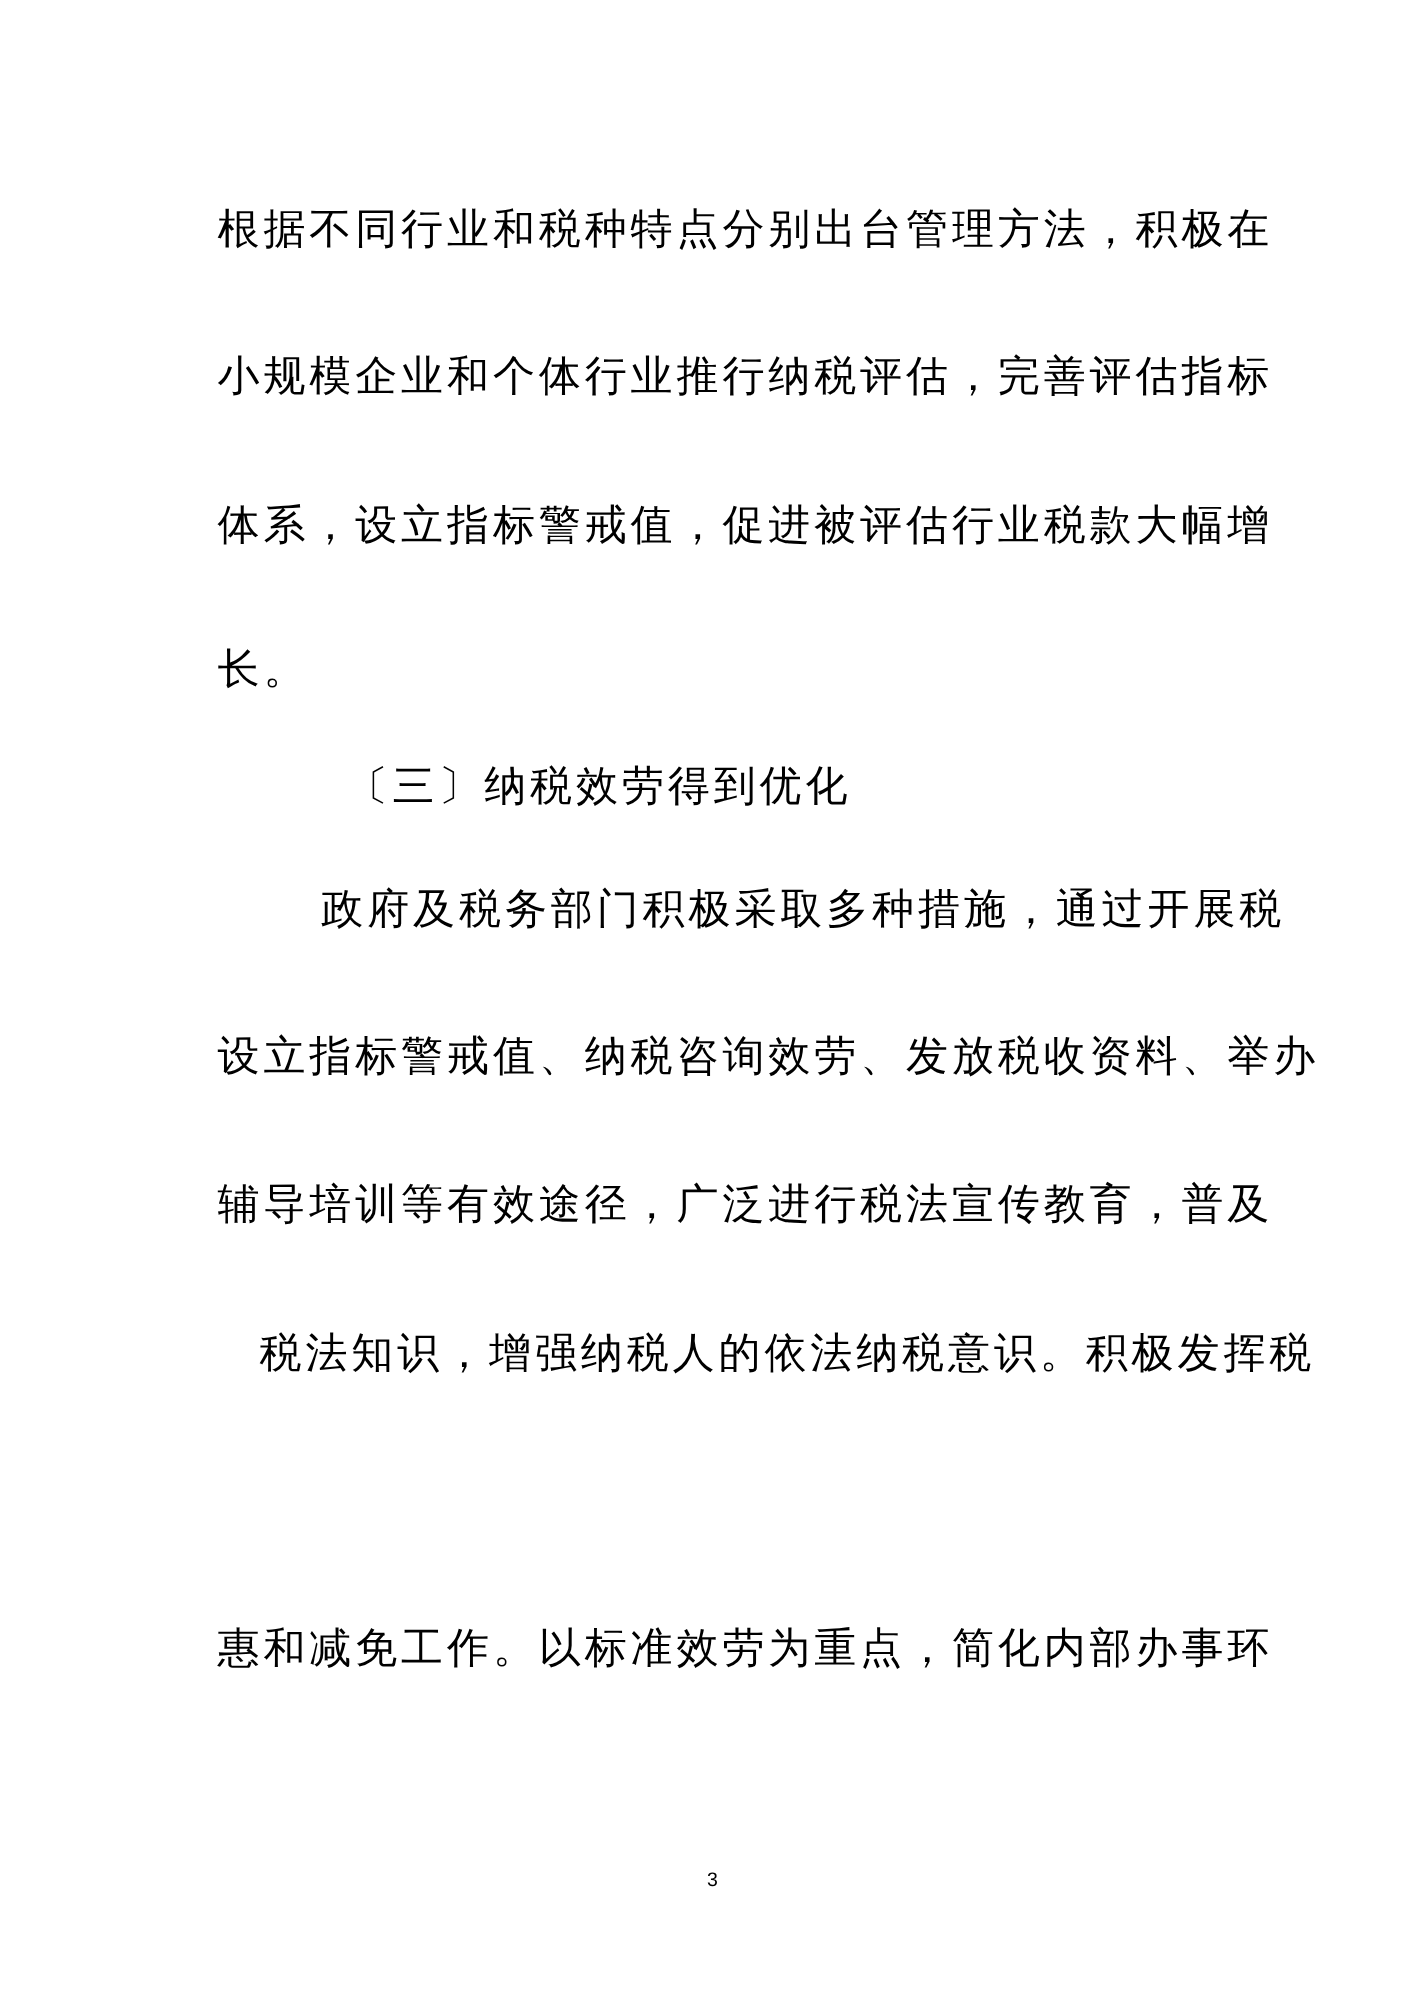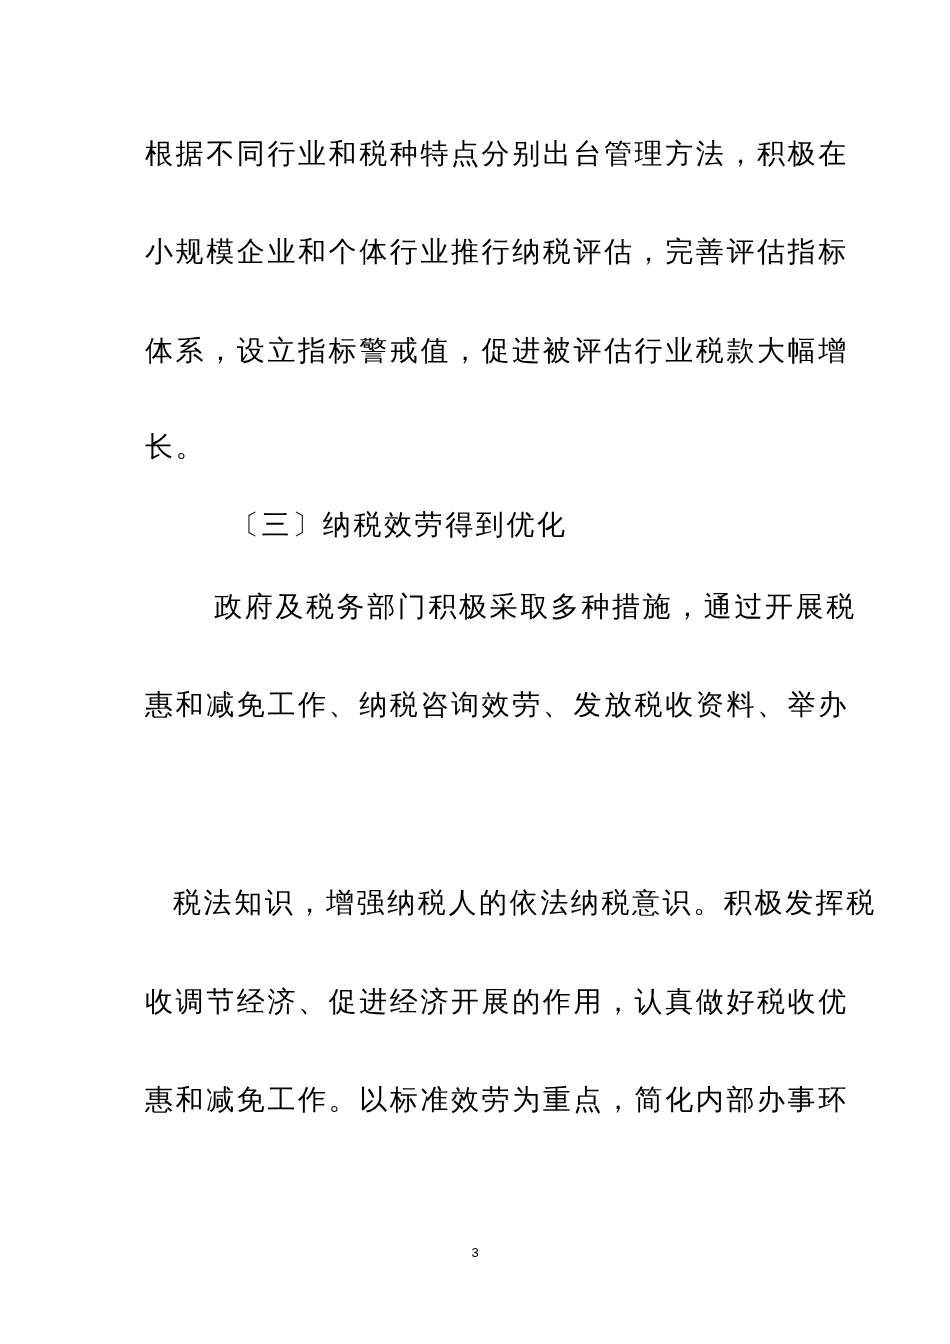--- a/index.html
+++ b/index.html
@@ -33,18 +33,18 @@
 </head>
 <body>
 
 <div class="page">
   <div class="line" style="top:134px;">根据不同行业和税种特点分别出台管理方法，积极在</div>
   <div class="line" style="top:331px;">体系，设立指标警戒值，促进被评估行业税款大幅增</div>
   <div class="line" style="top:232px;">小规模企业和个体行业推行纳税评估，完善评估指标</div>
   <div class="line" style="top:427px;">长。</div>
   <div class="line heading" style="top:505px;">〔三〕纳税效劳得到优化</div>
   <div class="line indent" style="top:587px;">政府及税务部门积极采取多种措施，通过开展税</div>
-  <div class="line" style="top:685px;">惠和减免工作、纳税咨询效劳、发放税收资料、举办</div>
+  <div class="line" style="top:685px;">设立指标警戒值、纳税咨询效劳、发放税收资料、举办</div>
+  <div class="line" style="top:784px;">辅导培训等有效途径，广泛进行税法宣传教育，普及</div>
   <div class="line" style="top:883px;margin-left:28px;">税法知识，增强纳税人的依法纳税意识。积极发挥税</div>
-  <div class="line" style="top:982px;">收调节经济、促进经济开展的作用，认真做好税收优</div>
   <div class="line" style="top:1080px;">惠和减免工作。以标准效劳为重点，简化内部办事环</div>
   <div class="page-number">3</div>
 </div>
 
 </body></html>

